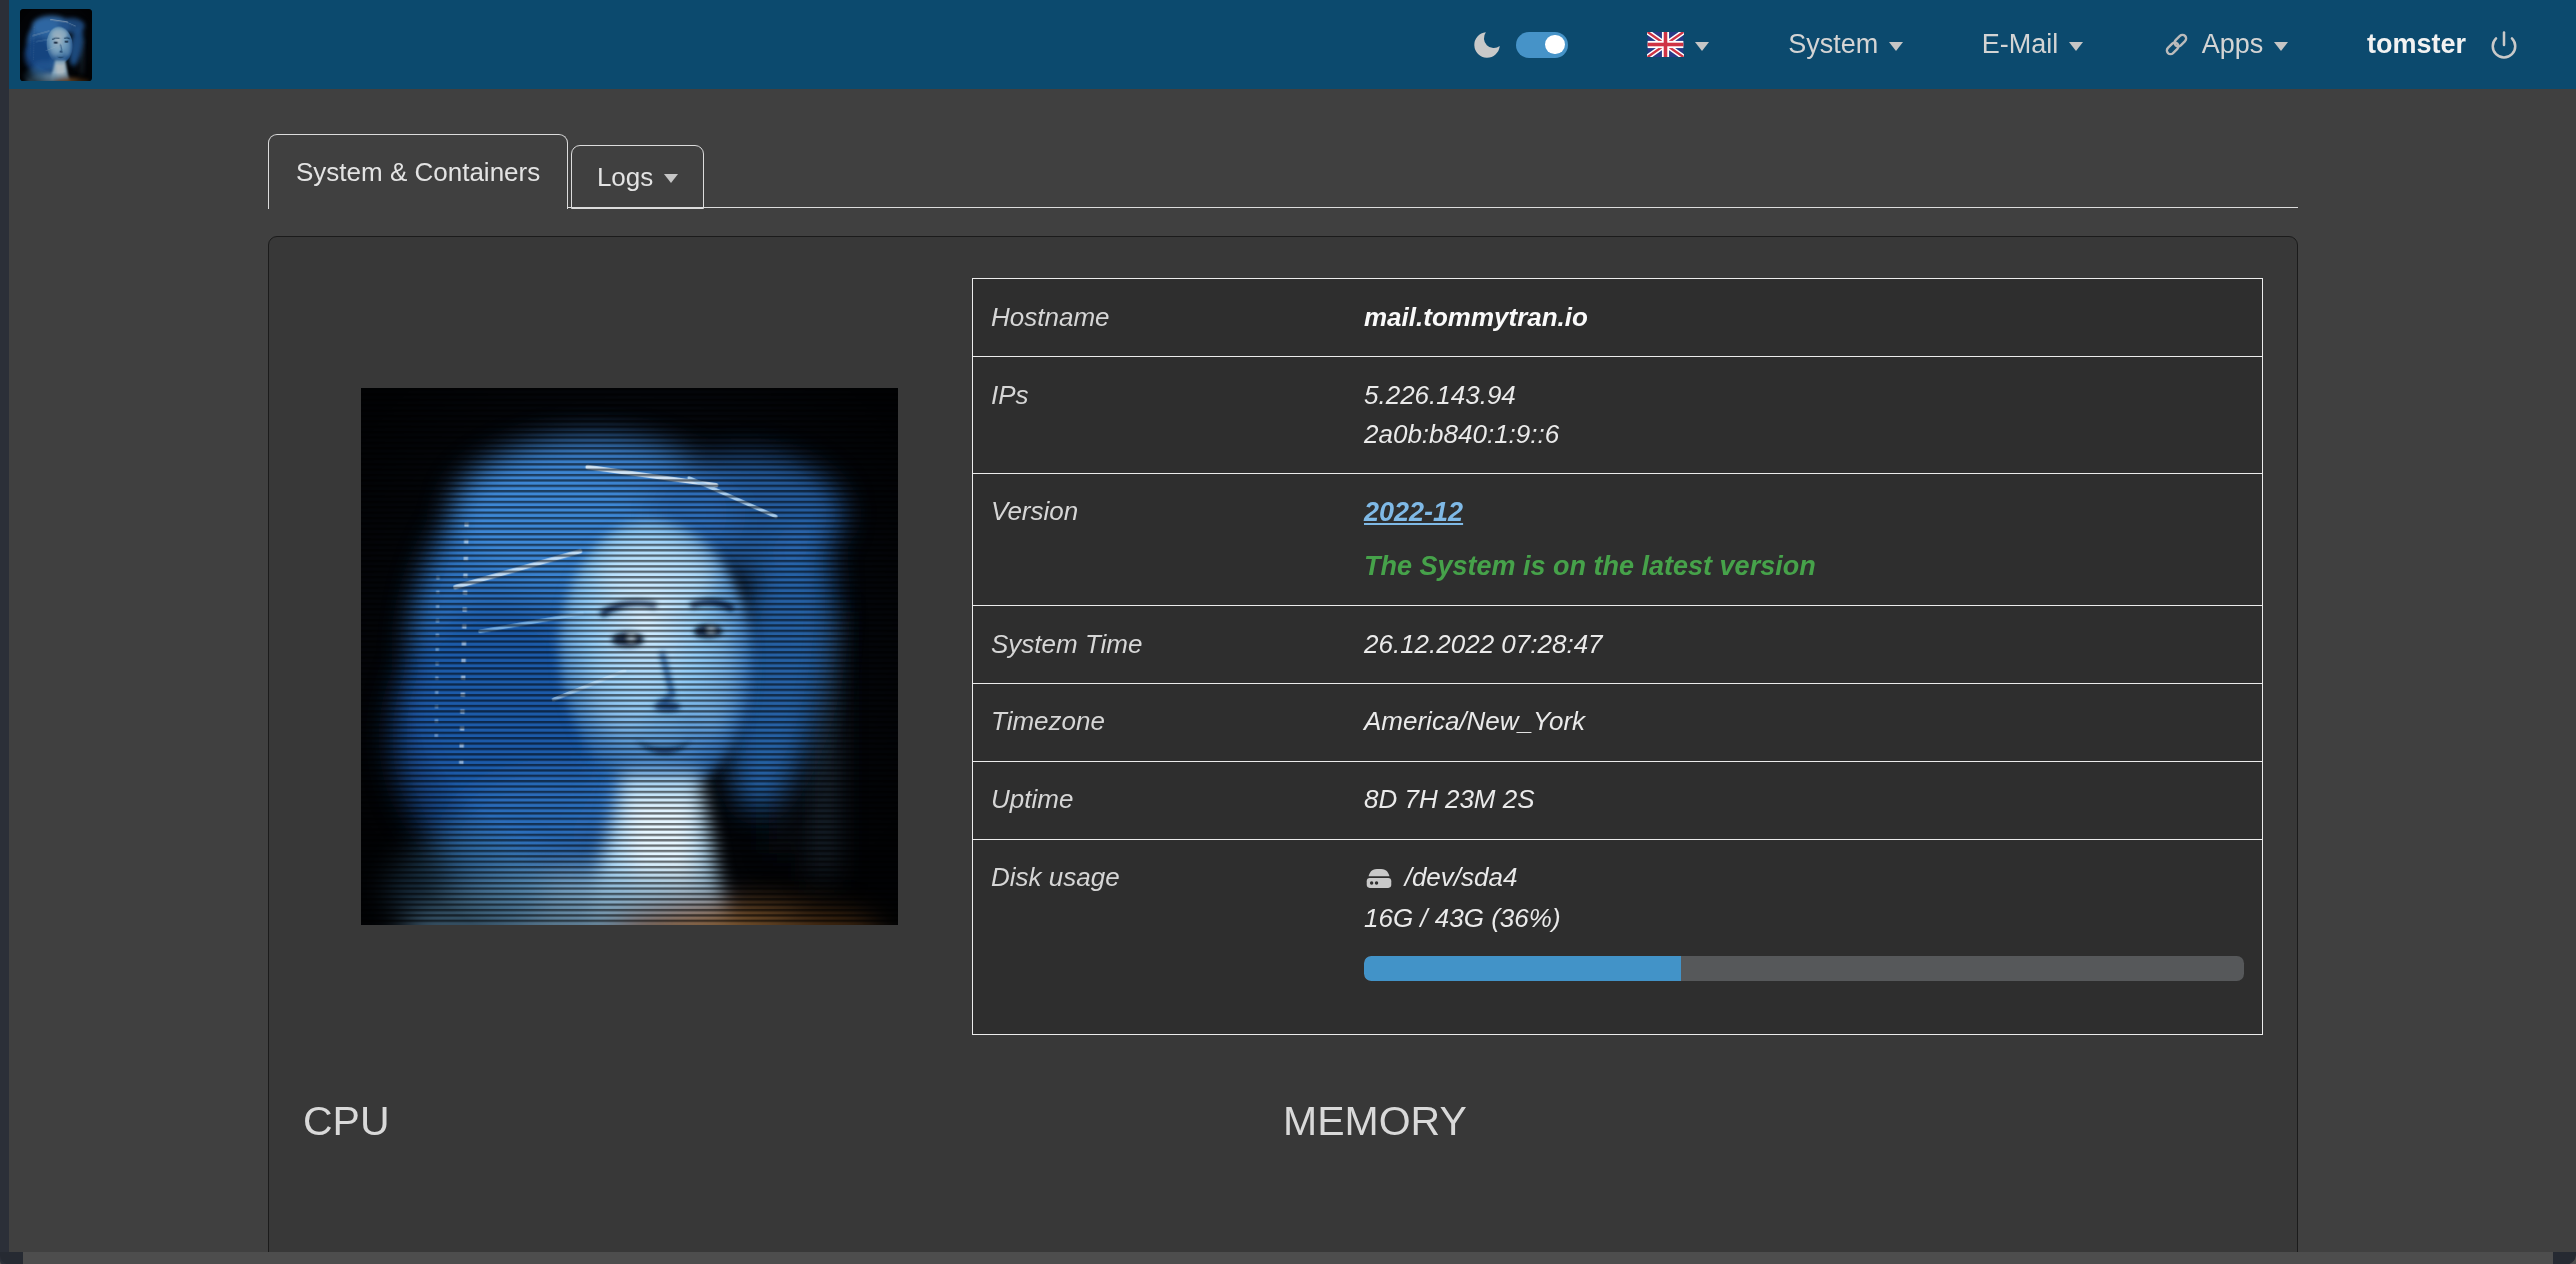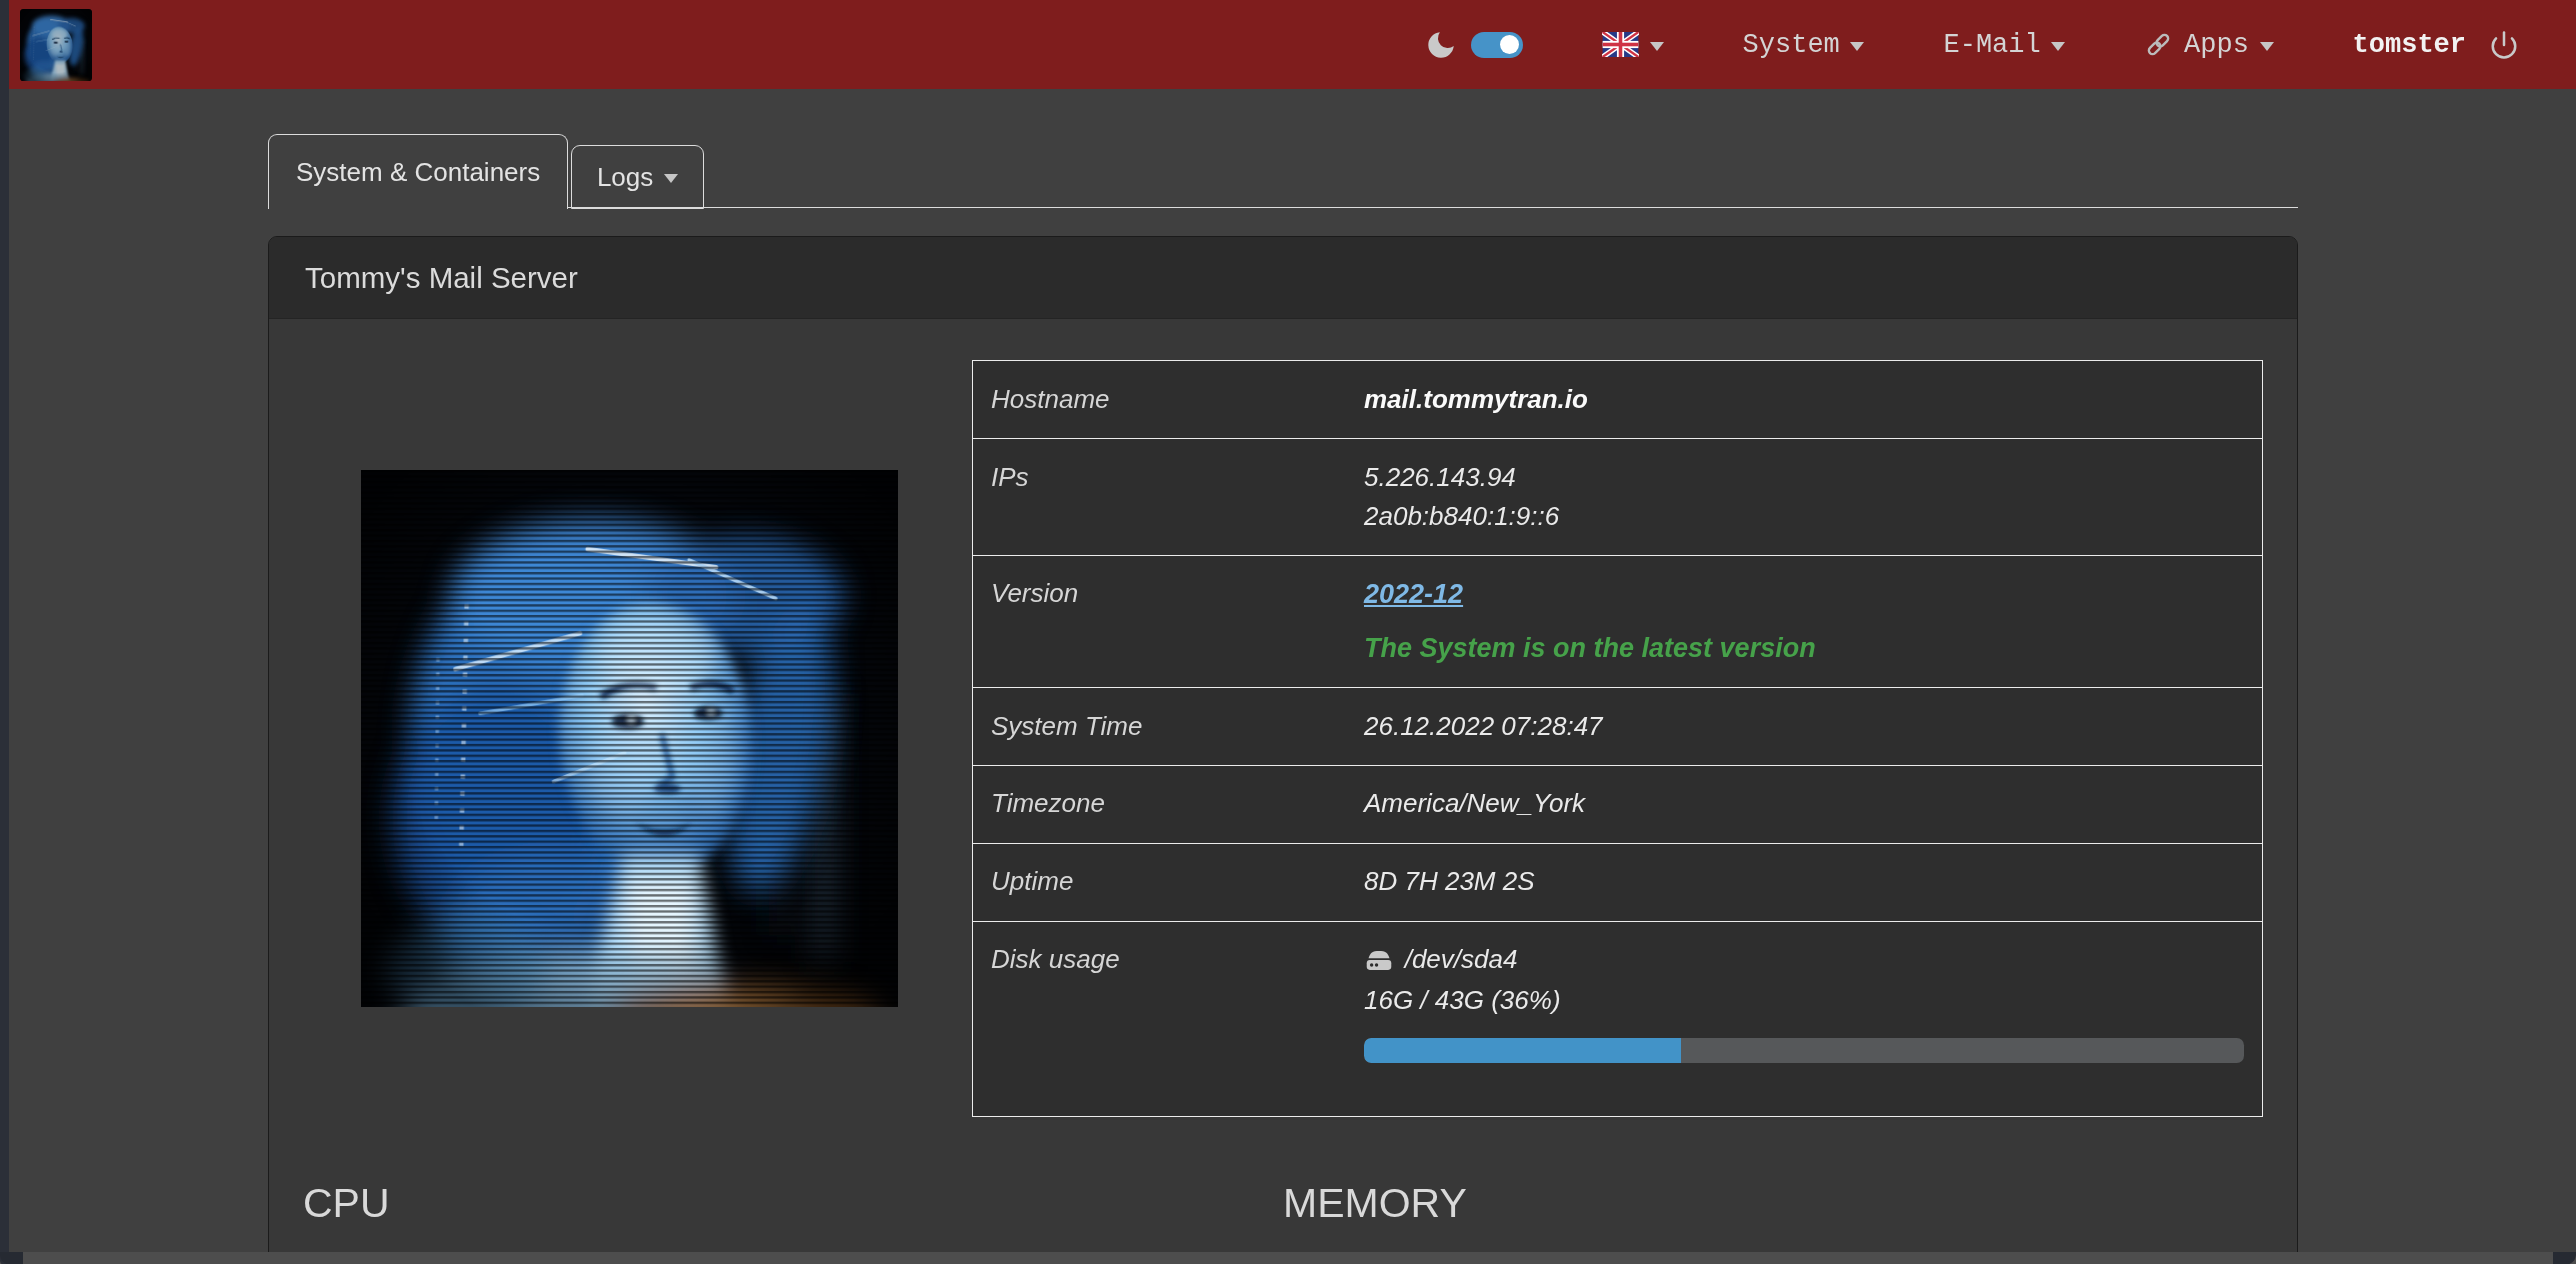--- a/index.html
+++ b/index.html
@@ -5,22 +5,22 @@
   html,body{margin:0;padding:0;}
   body{
     width:2576px;height:1265px;overflow:hidden;position:relative;
     background:#404040;
     font-family:"Liberation Sans", sans-serif;
     -webkit-font-smoothing:antialiased;
   }
   
   .navbar{
     position:absolute;top:0;left:0;width:100%;height:89px;
-    background:#7f1d1d;display:flex;align-items:center;
-    padding:0 57px 0 19.7px;box-sizing:border-box;z-index:40;font-family:Liberation Mono, monospace;
+    background:#0c4a6e;display:flex;align-items:center;
+    padding:0 57px 0 19.7px;box-sizing:border-box;z-index:40;
   }
   .brand{width:72px;height:72px;border-radius:3.6px;overflow:hidden;display:block;flex:0 0 auto;cursor:pointer;}
   .brand svg{display:block;width:72px;height:72px;}
   .nav-right{margin-left:auto;display:flex;align-items:center;}
   .nav-item{display:flex;align-items:center;color:#d4d4d4;font-size:27px;cursor:pointer;white-space:nowrap;}
   .nav-gap{margin-left:79px;}
   .caret{display:inline-block;width:0;height:0;border-left:7.2px solid transparent;border-right:7.2px solid transparent;border-top:9px solid #c6c6c6;margin-left:10.7px;position:relative;top:1.8px;}
   .moon{display:flex;align-items:center;}
   .toggle{
     width:52px;height:26px;border-radius:13.4px;background:#4693c8;position:relative;margin-left:12.5px;cursor:pointer;flex:0 0 auto;
@@ -234,23 +234,20 @@
     <div class="tab active">
       <span>System &amp; Containers</span>
     </div>
     <div class="tab inactive">
       <span>Logs</span>
       <span class="caret"></span>
     </div>
   </div>
 
   <div class="card">
-    <div class="card-header">
-      <span>Tommy's Mail Server</span>
-    </div>
     <div class="card-body">
 
       <div class="sys-row">
         <div class="img-col">
           <svg class="holo-main" viewBox="0 0 600 600">
             <use href="#holo-art" xlink:href="#holo-art"></use>
           </svg>
         </div>
         <div class="table-col">
           <table class="info">

